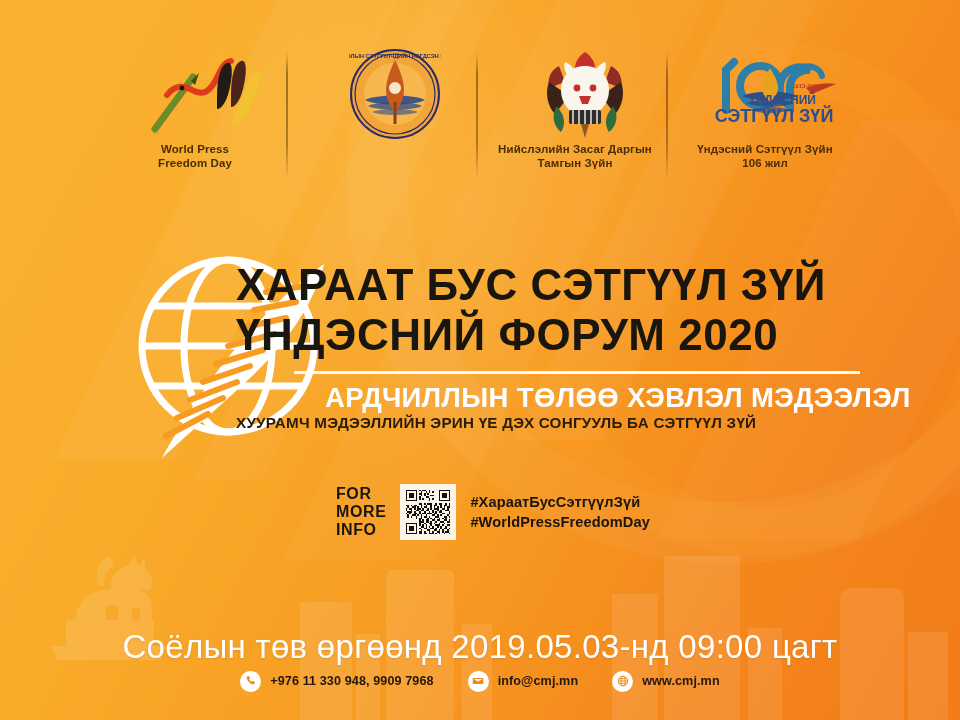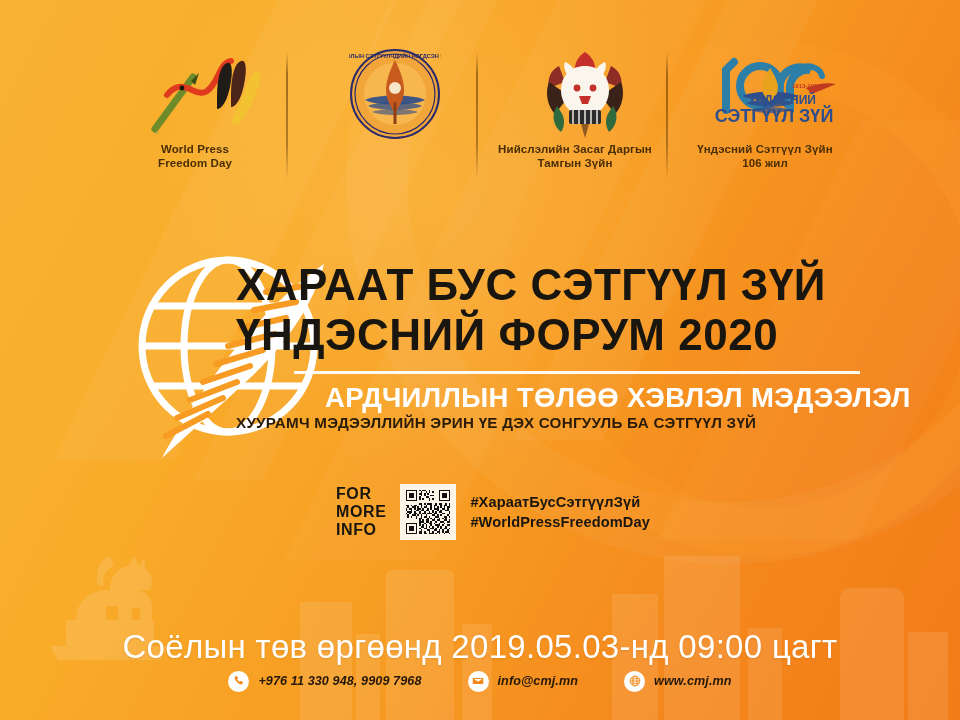--- a/index.html
+++ b/index.html
@@ -97,21 +97,21 @@
   .dateline{
     position:absolute;left:0;right:0;top:592px;text-align:center;
     color:#ffffff;font-weight:400;font-size:33px;letter-spacing:.3px;
     text-shadow:0 1px 2px rgba(140,70,0,.18);
     margin-top:36px;
   }
 
   
   .footer{
     position:absolute;left:0;right:0;bottom:22px;height:34px;
-    display:flex;align-items:center;justify-content:center;gap:46px;font-style:italic;
+    display:flex;align-items:center;justify-content:center;gap:34px;
   }
   .fitem{display:flex;align-items:center;gap:9px;}
   .fic{
     width:21px;height:21px;border-radius:50%;background:#fff;
     display:flex;align-items:center;justify-content:center;flex:0 0 auto;
     color:#F08A1C;
   }
   .ftxt{color:#25180a;font-weight:700;font-size:12.6px;letter-spacing:.1px;white-space:nowrap;}
 </style>
 </head>

